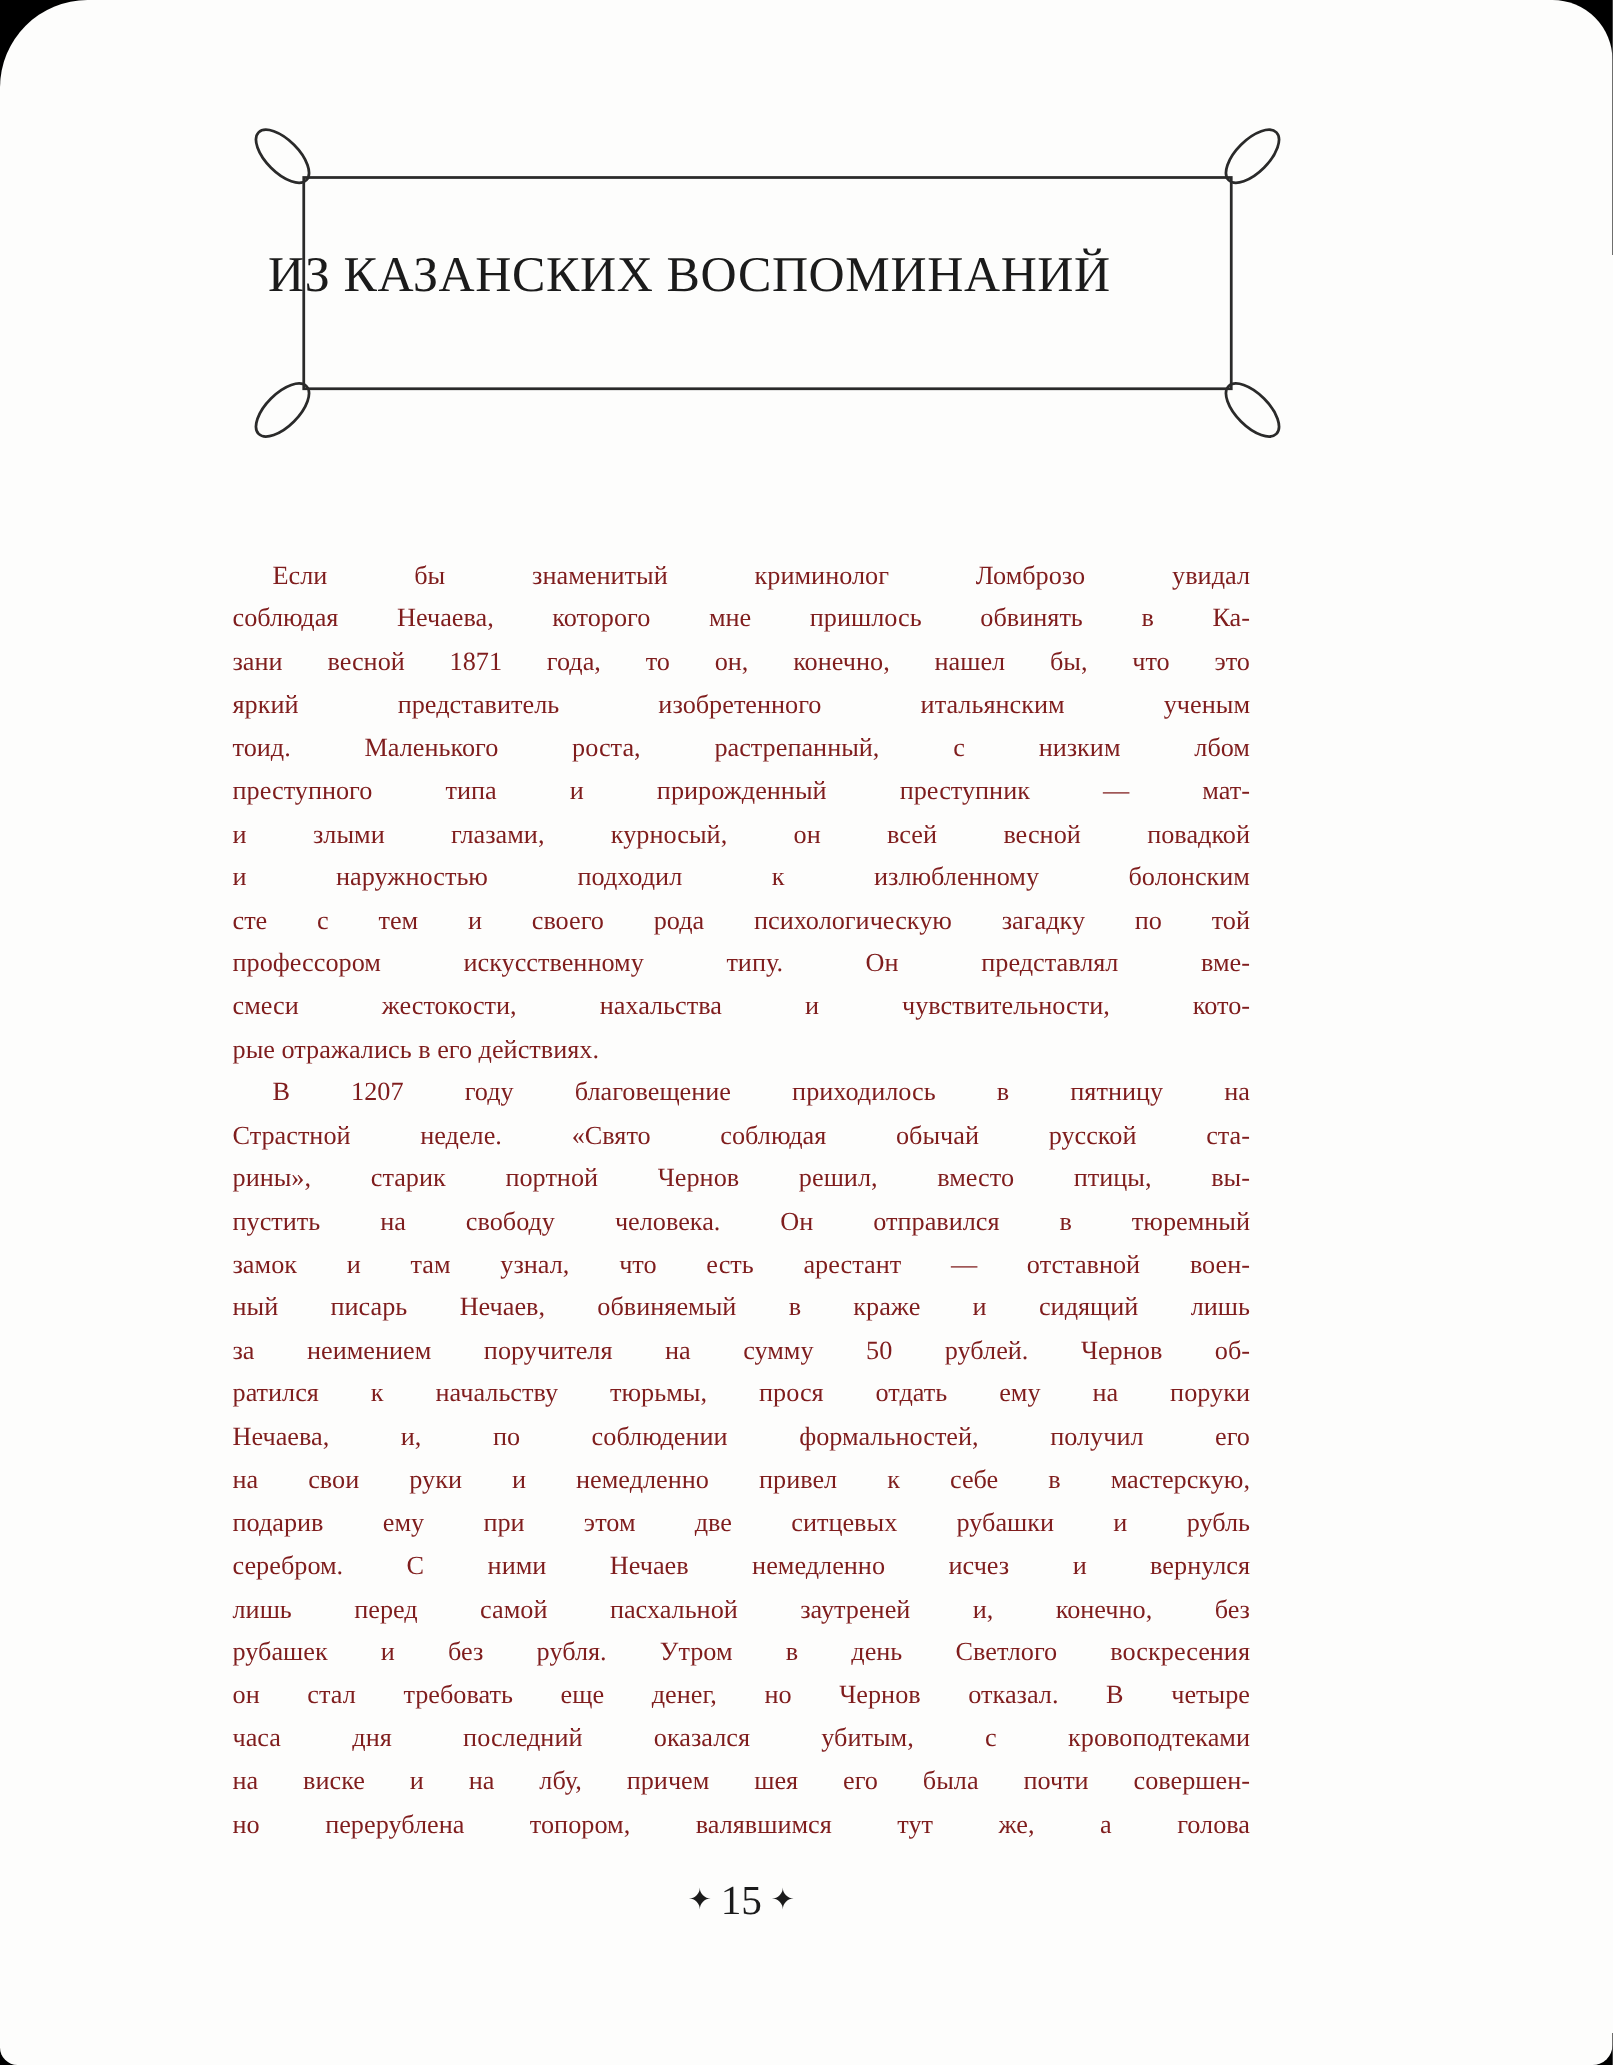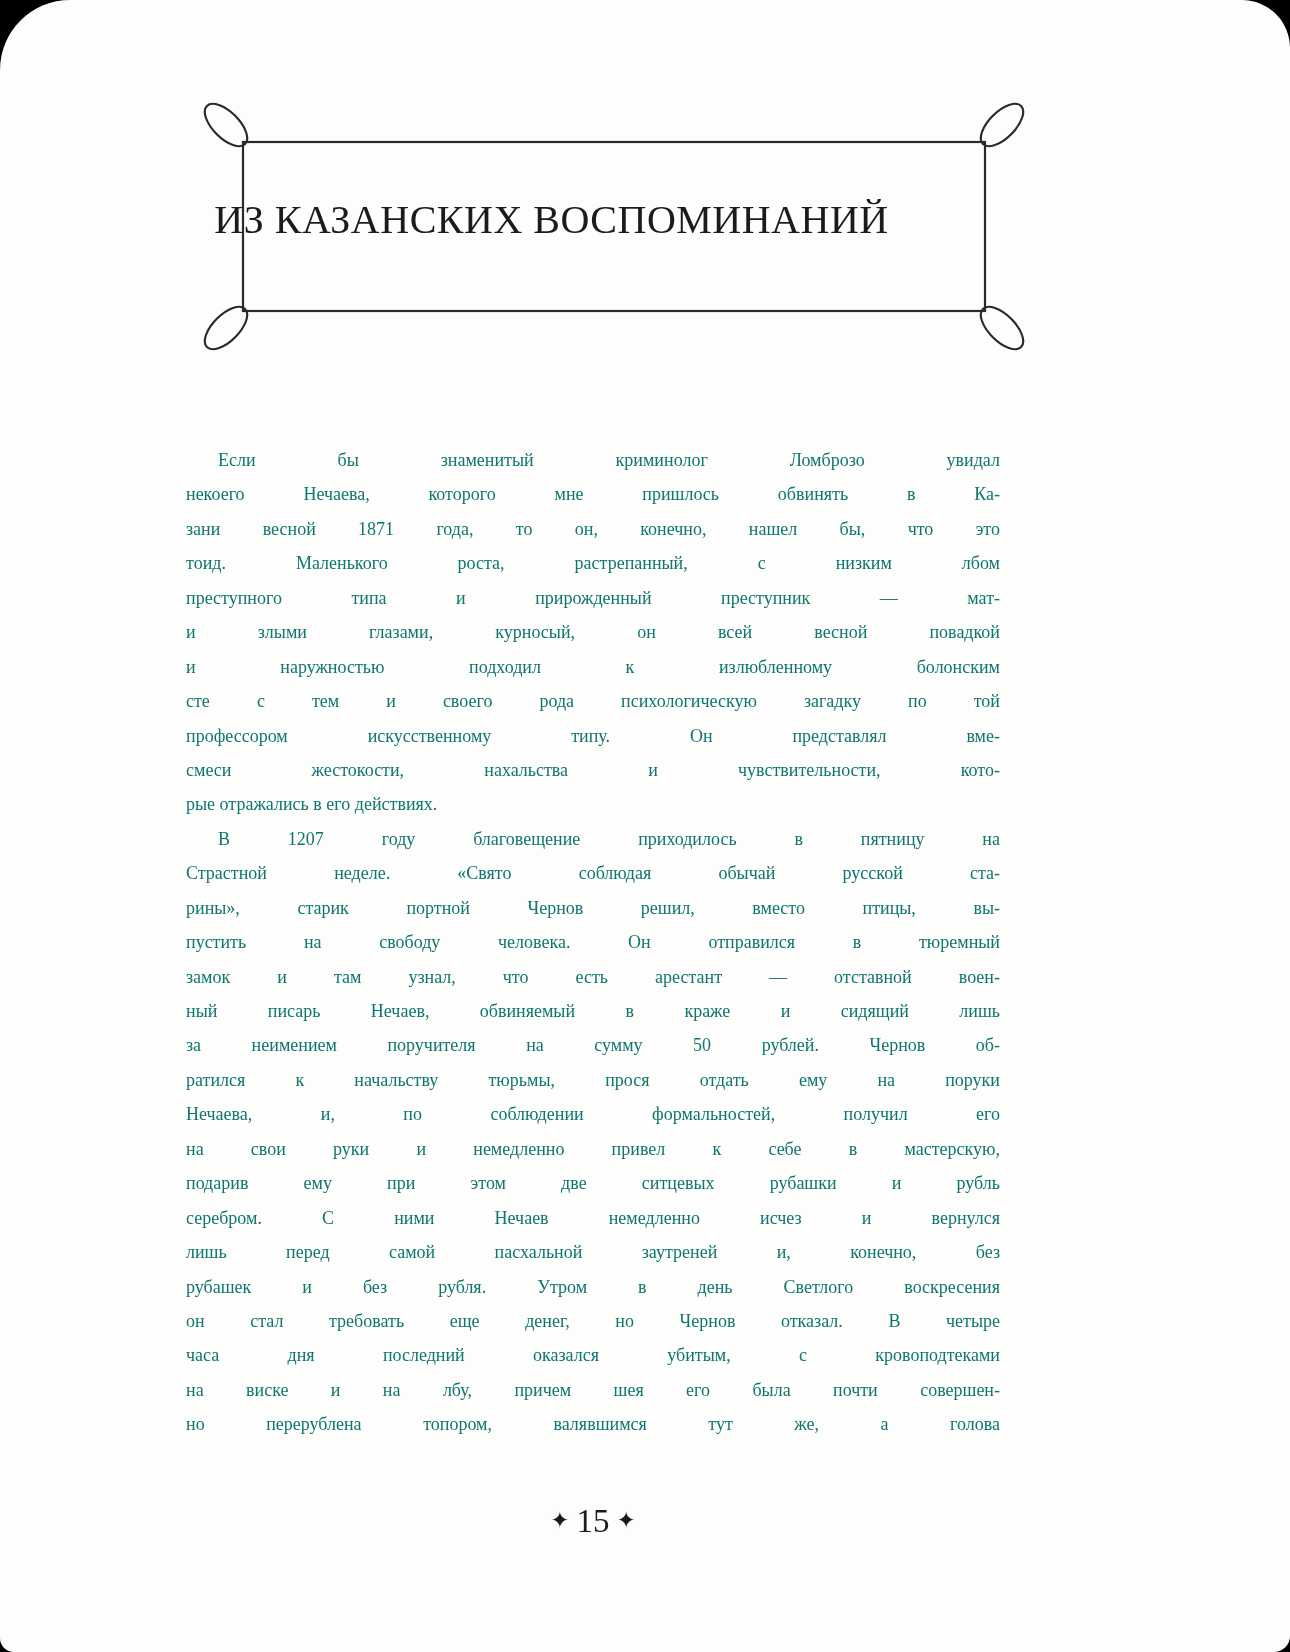--- a/index.html
+++ b/index.html
@@ -43,27 +43,27 @@
     color: #1b1b1b;
     white-space: nowrap;
   }
   .body-text {
     position: absolute;
     left: 186px;
     top: 443px;
     width: 814px;
   }
   .line {
-    font-size: 18px;
+    font-size: 21px;
     line-height: 34.45px;
     height: 34.45px;
     text-align: justify;
     text-align-last: justify;
     white-space: normal;
-    color: #0f766e;
+    color: #7f1d1d;
   }
   .line.indent {
     text-indent: 32px;
   }
   .line.para-end {
     text-align: center;
     text-align-last: left;
   }
   .footer {
     position: absolute;
@@ -95,22 +95,23 @@
     <ellipse cx="23" cy="25" rx="27" ry="13" stroke="#2a2a2a" stroke-width="2.2" fill="none" transform="rotate(45 23 25)"></ellipse>
     <ellipse cx="799" cy="25" rx="27" ry="13" stroke="#2a2a2a" stroke-width="2.2" fill="none" transform="rotate(-45 799 25)"></ellipse>
     <ellipse cx="23" cy="228" rx="27" ry="13" stroke="#2a2a2a" stroke-width="2.2" fill="none" transform="rotate(-45 23 228)"></ellipse>
     <ellipse cx="799" cy="228" rx="27" ry="13" stroke="#2a2a2a" stroke-width="2.2" fill="none" transform="rotate(45 799 228)"></ellipse>
   </svg>
 
   <div class="chapter-title">ИЗ КАЗАНСКИХ ВОСПОМИНАНИЙ</div>
 
   <div class="body-text">
     <div class="line indent">Если бы знаменитый криминолог Ломброзо увидал</div>
-    <div class="line">некоего Нечаева, которого мне пришлось обвинять в Ка-</div>
+    <div class="line">соблюдая Нечаева, которого мне пришлось обвинять в Ка-</div>
     <div class="line">зани весной 1871 года, то он, конечно, нашел бы, что это</div>
+    <div class="line">яркий представитель изобретенного итальянским ученым</div>
     <div class="line">тоид. Маленького роста, растрепанный, с низким лбом</div>
     <div class="line">преступного типа и прирожденный преступник — мат-</div>
     <div class="line">и злыми глазами, курносый, он всей весной повадкой</div>
     <div class="line">и наружностью подходил к излюбленному болонским</div>
     <div class="line">сте с тем и своего рода психологическую загадку по той</div>
     <div class="line">профессором искусственному типу. Он представлял вме-</div>
     <div class="line">смеси жестокости, нахальства и чувствительности, кото-</div>
     <div class="line para-end">рые отражались в его действиях.</div>
     <div class="line indent">В 1207 году благовещение приходилось в пятницу на</div>
     <div class="line">Страстной неделе. «Свято соблюдая обычай русской ста-</div>

